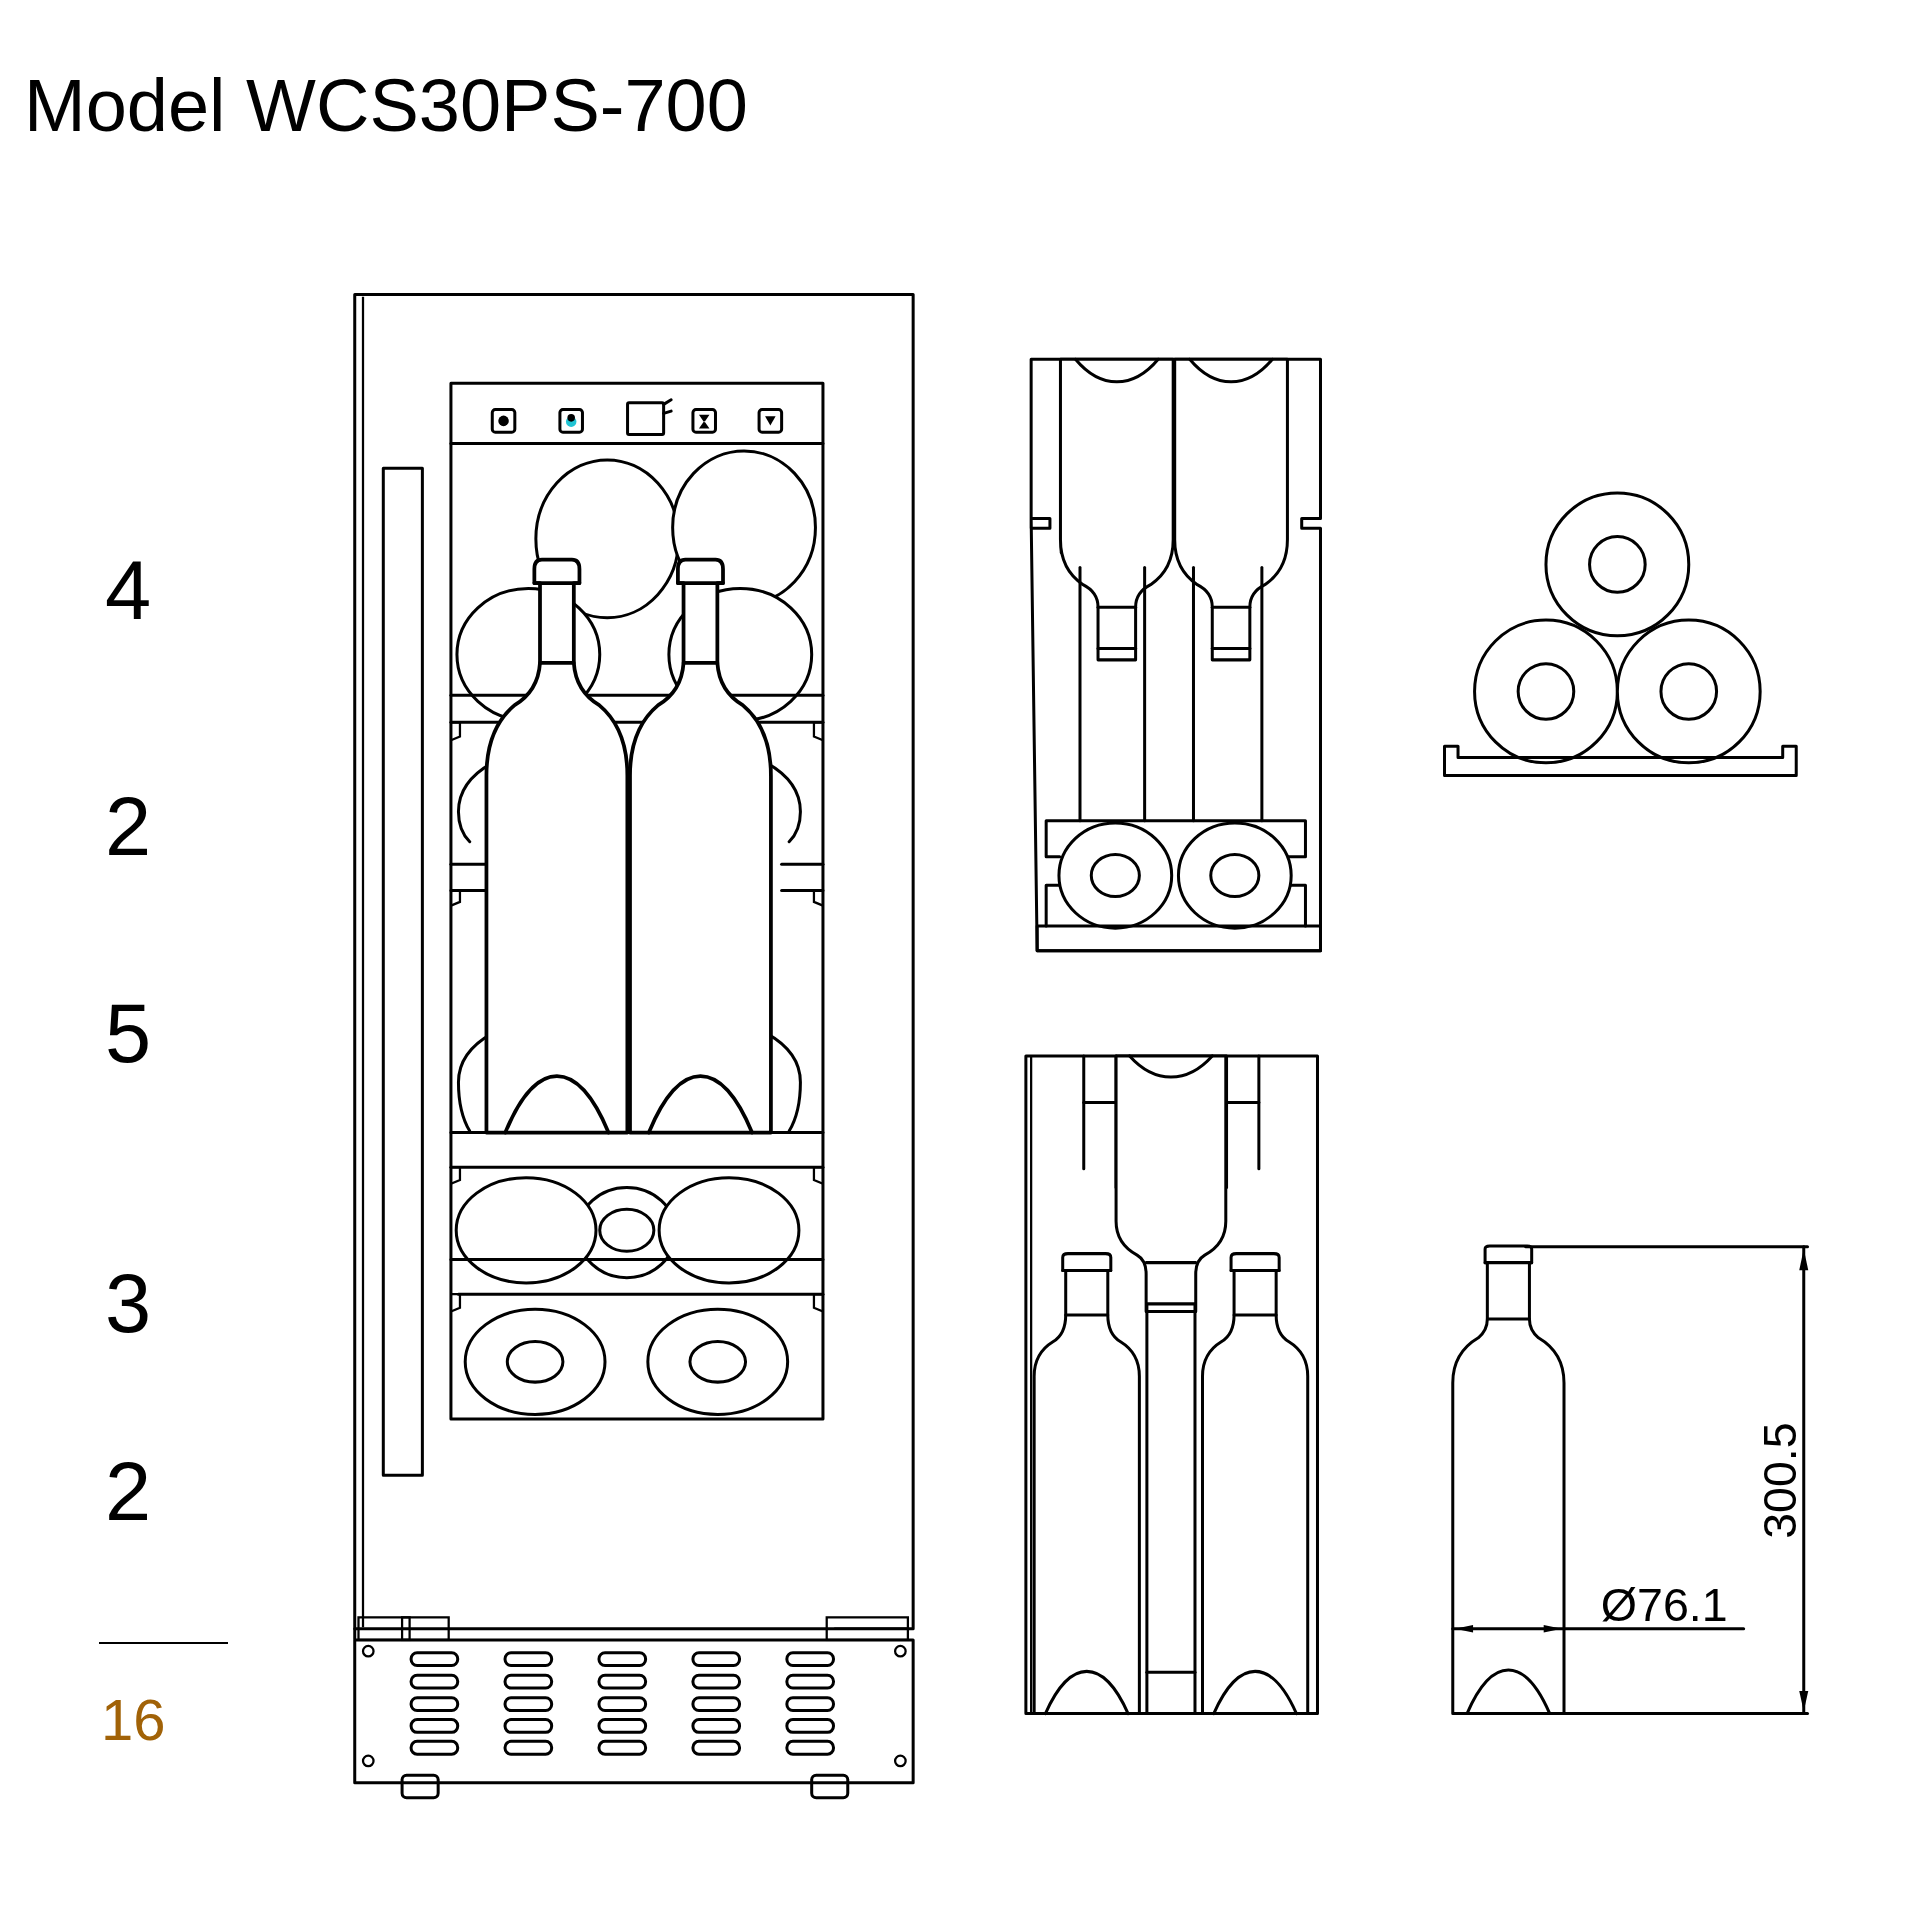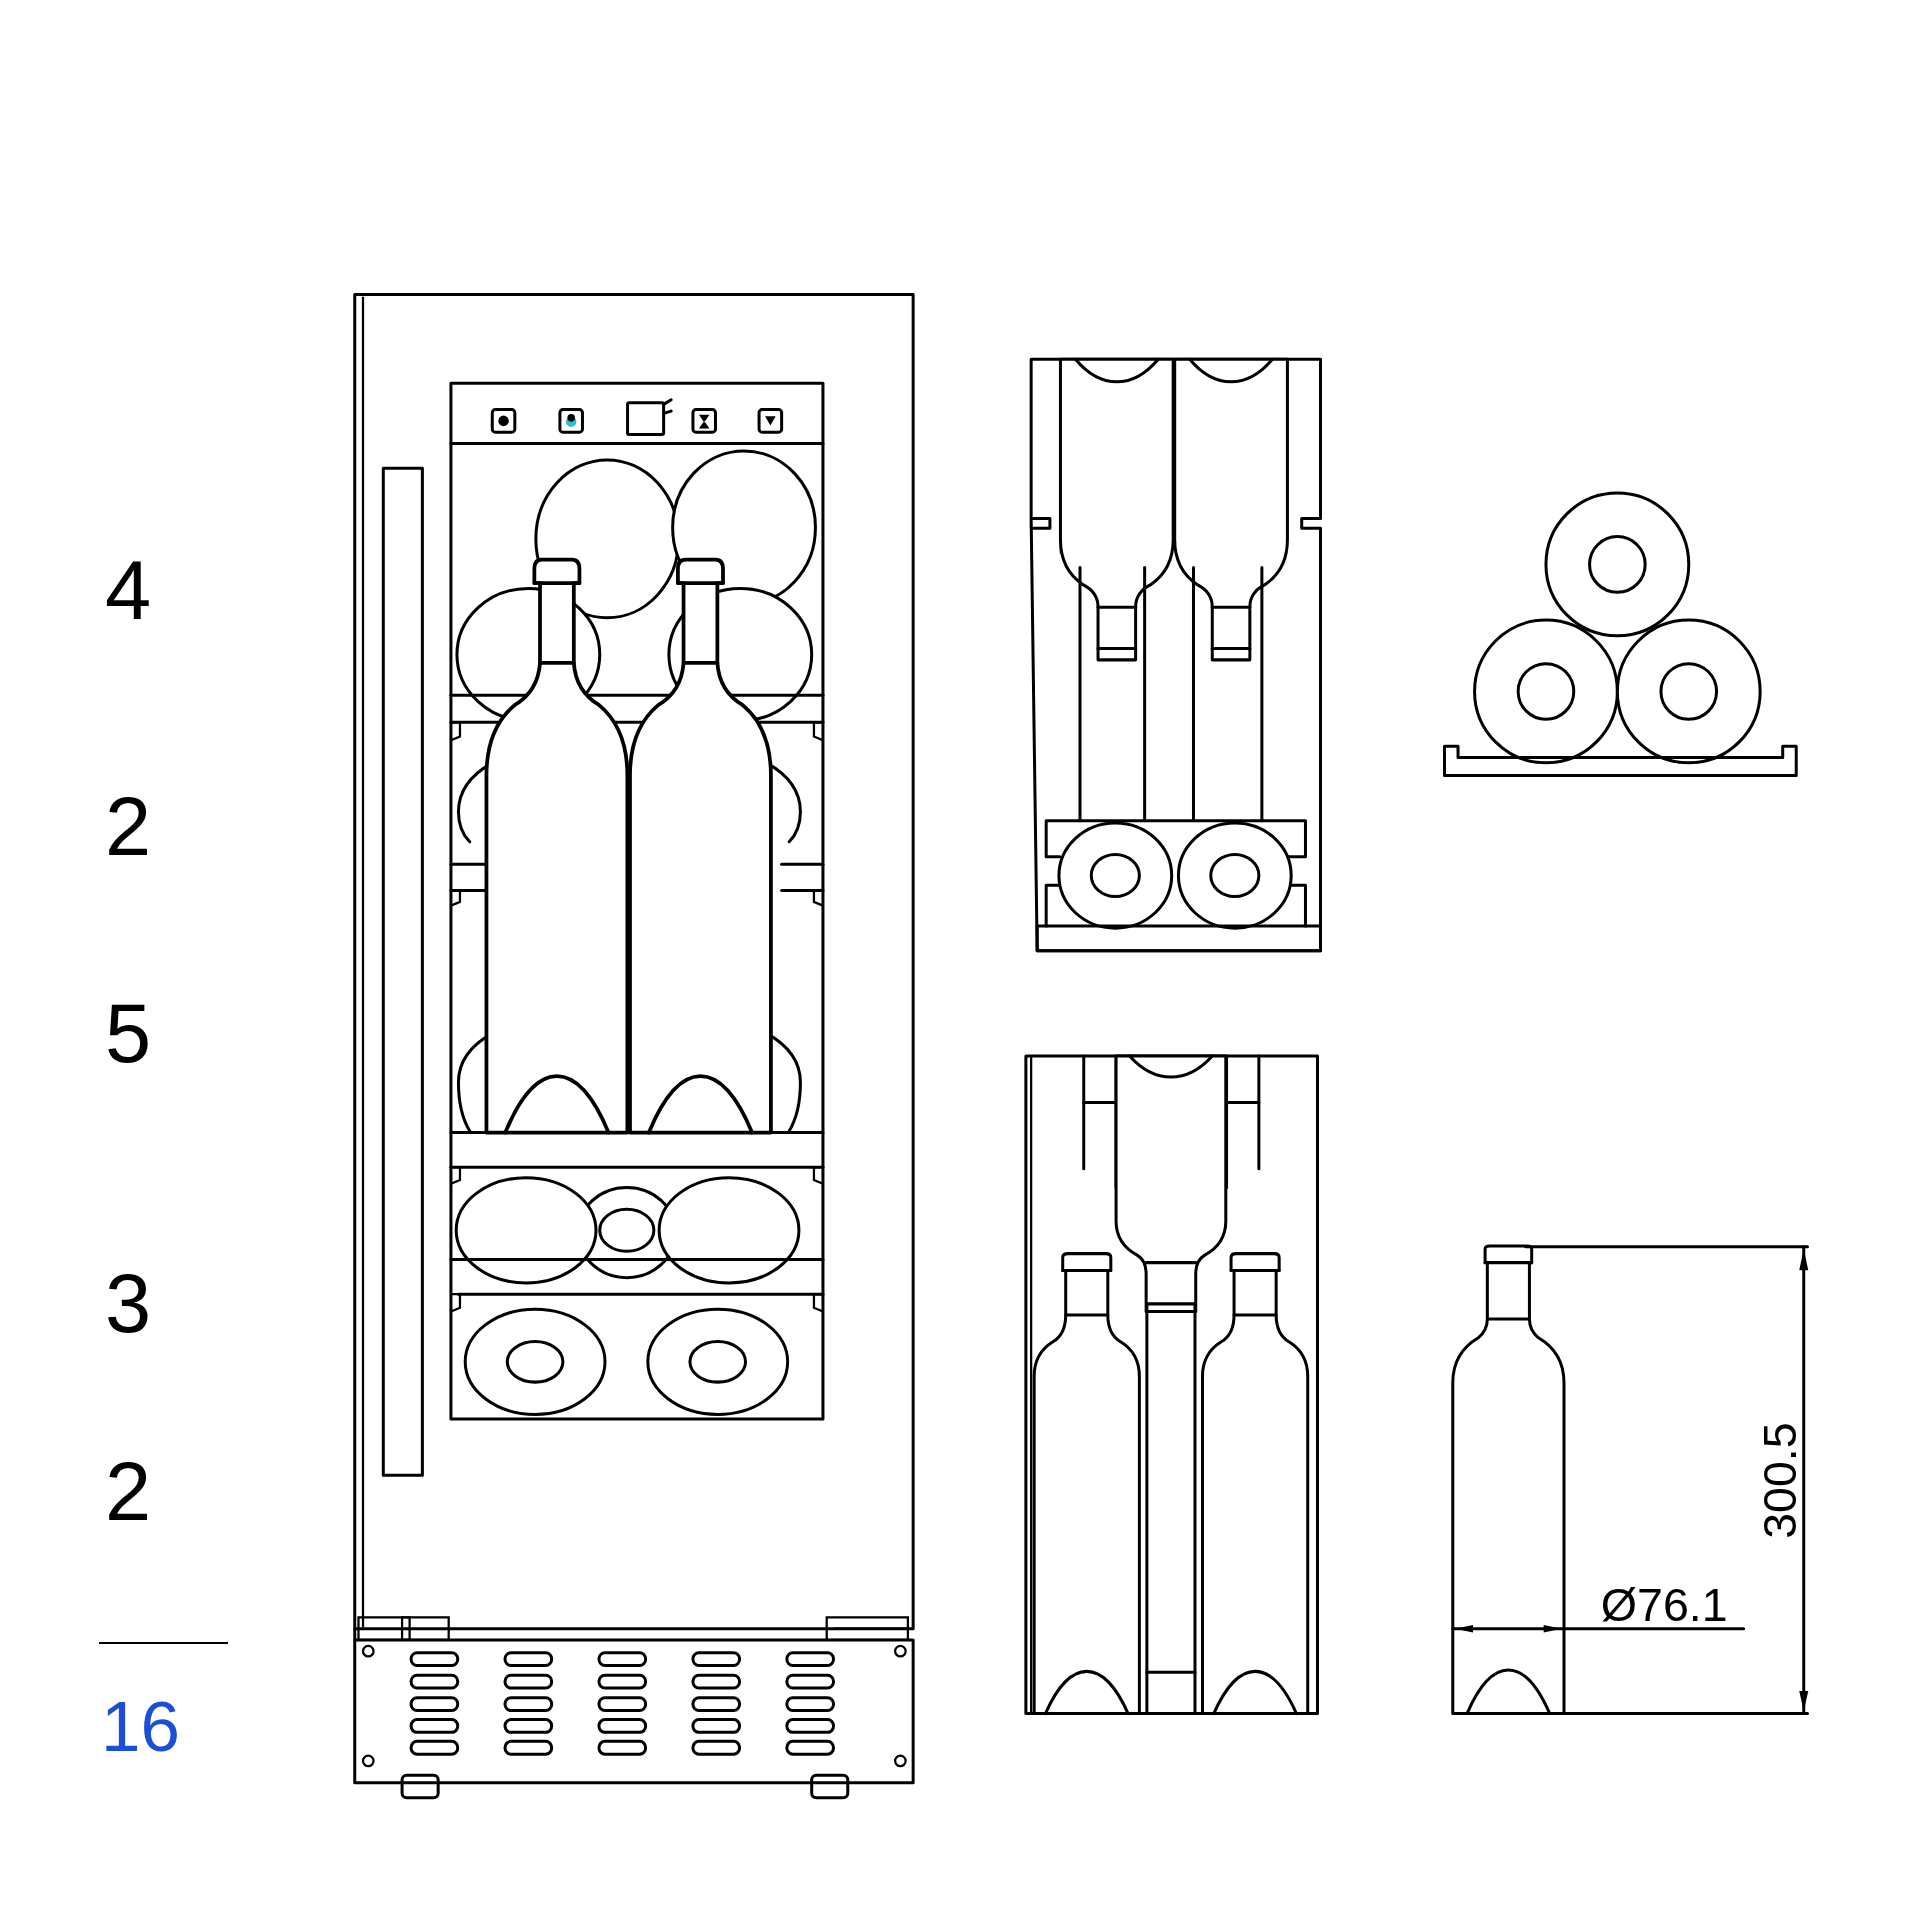--- a/index.html
+++ b/index.html
@@ -1,31 +1,32 @@
 <!DOCTYPE html>
 <html style="font-size:12px"><head>
 <meta charset="utf-8">
 <style>
   html, body { margin: 0; padding: 0; background: #ffffff; }
   body { width: 1924px; height: 1924px; position: relative; overflow: hidden; font-family: "Liberation Sans", sans-serif; }
   #stage { position: absolute; left: 0; top: 0; width: 1924px; height: 1924px; }
   .title { position: absolute; left: 24px; top: 69px; font-size: 74px; color: #000; letter-spacing: 0px; font-family: "Liberation Sans", sans-serif; line-height: 1; }
   .count { position: absolute; left: 105px; font-size: 83px; color: #000; font-family: "Liberation Sans", sans-serif; line-height: 1; }
-  .total { position: absolute; left: 101px; top: 1691px; font-size: 71px; color: #1d4ed8; line-height: 1; }
+  .total { position: absolute; left: 101px; top: 1691px; font-size: 58px; color: #a16207; line-height: 1; }
   .total-rule { position: absolute; left: 99px; top: 1642px; width: 129px; height: 2.3px; background: #000; }
   svg text { font-family: "Liberation Sans", sans-serif; }
   .ln { fill: none; stroke: #000; stroke-width: 4; stroke-linejoin: round; stroke-linecap: round; }
   .thin { fill: none; stroke: #000; stroke-width: 3; }
   .wf { fill: #fff; stroke: #000; stroke-width: 4; stroke-linejoin: round; }
 </style>
 </head>
 <body>
 
 <div id="stage">
 
+  <div class="title">Model WCS30PS-700</div>
 
   <div class="count" style="top:549px">4</div>
   <div class="count" style="top:785px">2</div>
   <div class="count" style="top:992px">5</div>
   <div class="count" style="top:1262px">3</div>
   <div class="count" style="top:1450px">2</div>
   <div class="total-rule"></div>
   <div class="total">16</div>
 
   <svg width="1924" height="1924" viewBox="0 0 2560 2560" style="position:absolute;left:0;top:0">

